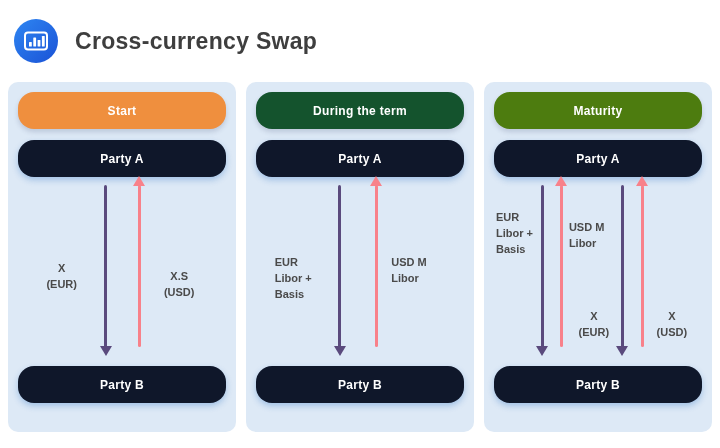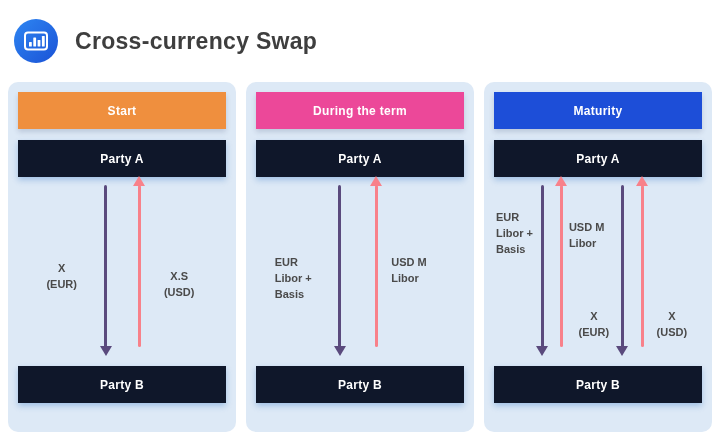--- a/index.html
+++ b/index.html
@@ -22,28 +22,28 @@
   }
 
   
   .panels{display:flex;gap:10px;padding:0 8px;}
   .panel{
     flex:1 1 0;background:#dde9f6;border-radius:10px;
     height:350px;padding:10px;box-sizing:border-box;
     display:flex;flex-direction:column;position:relative;
   }
   .stage-badge,.party-box{
-    height:37px;border-radius:0;flex:0 0 auto;
+    height:37px;border-radius:16px;flex:0 0 auto;
     display:flex;align-items:center;justify-content:center;
     color:#ffffff;font-size:12px;font-weight:bold;letter-spacing:.3px;
   }
   .stage-badge{margin-bottom:11px;box-shadow:0 3px 5px rgba(60,70,110,.20);}
   .stage-orange{background:#ef8f3e;}
-  .stage-salmon{background:#ec4899;}
-  .stage-purple{background:#1d4ed8;}
+  .stage-salmon{background:#14532d;}
+  .stage-purple{background:#4d7c0f;}
   .party-box{background:#0f172a;box-shadow:0 3px 6px rgba(23,100,190,.30);}
 
   .flow-area{position:relative;height:189px;flex:0 0 auto;}
 
   
   .arrow{position:absolute;top:8px;bottom:19px;width:3px;border-radius:3px;}
   .arrow-purple{background:#5a4a7d;}
   .arrow-pink{background:#f8818a;}
   .arrow-down::after{
     content:"";position:absolute;bottom:-9px;left:50%;

